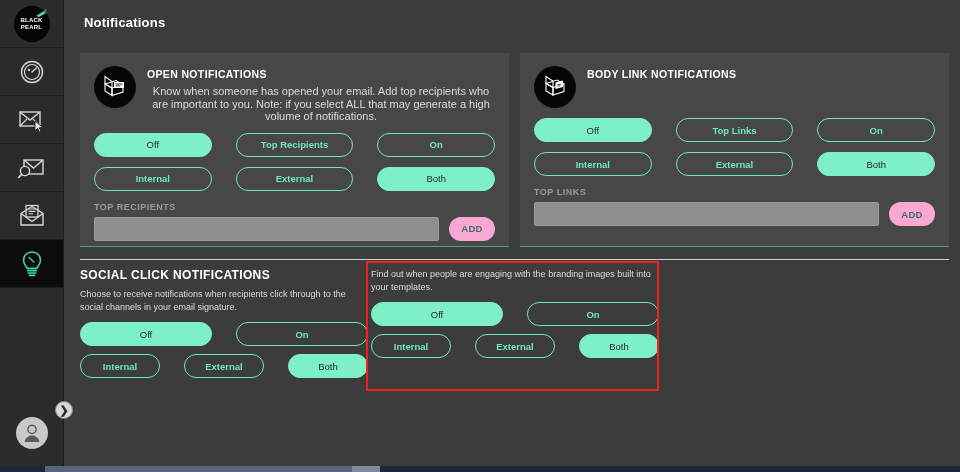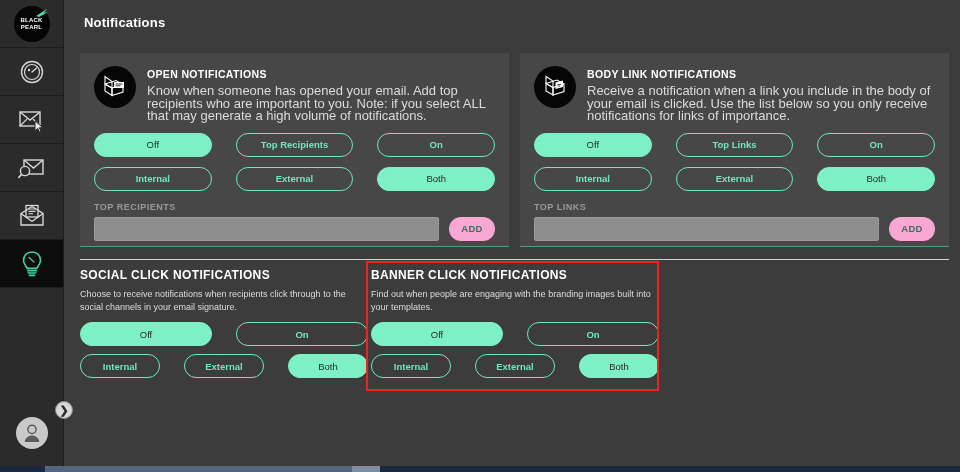--- a/index.html
+++ b/index.html
@@ -134,22 +134,23 @@
   .card-headtext { flex: 1 1 auto; padding-top: 3px; }
   .card-title {
     color: #ffffff;
     font-size: 10.5px;
     font-weight: bold;
     letter-spacing: .35px;
     margin-bottom: 5px;
   }
   .card-desc {
     color: #dcdcdc;
-    font-size: 13px;
+    font-size: 11px;
     line-height: 12.5px;
+    text-align: center;
   }
 
   .btn-row {
     display: flex;
     gap: 24px;
     margin-top: 10px;
   }
   .card .btn-row { margin-left: 0; }
 
   .pill {
@@ -392,21 +393,20 @@
             <path d="M5 10.5 L5 3.5 L12 8 L12 14.5 Z" fill="none" stroke="#ffffff" stroke-width="1.1"></path>
             <path d="M5 10.5 L12 14.5 L12 22 L5 18 Z" fill="none" stroke="#ffffff" stroke-width="1.1"></path>
             <path d="M12 14.5 L23 11 L23 18.5 L12 22 Z" fill="none" stroke="#ffffff" stroke-width="1.1"></path>
             <path d="M5 10.5 L16 7 L23 11" fill="none" stroke="#ffffff" stroke-width="1.1"></path>
             <path d="M14.5 9.5 L22 7.5 L22 14 L14.5 16 Z" fill="#ffffff"></path>
             <path d="M16.5 11.5 H20 M16.5 13 H19" stroke="#222" stroke-width="0.8"></path>
           </svg>
         </div>
         <div class="card-headtext">
           <div class="card-title">BODY LINK NOTIFICATIONS</div>
-          <div class="card-desc">Receive a notification when a link you include in the body of your email is clicked. Use the list below so you only receive notifications for links of importance.</div>
         </div>
       </div>
 
       <div class="btn-row">
         <div class="pill selected">Off</div>
         <div class="pill">Top Links</div>
         <div class="pill">On</div>
       </div>
 
       <div class="btn-row">
@@ -432,21 +432,20 @@
         <div class="pill">On</div>
       </div>
       <div class="btn-row">
         <div class="pill">Internal</div>
         <div class="pill">External</div>
         <div class="pill selected">Both</div>
       </div>
     </div>
 
     <div class="section banner">
-      <div class="section-title">BANNER CLICK NOTIFICATIONS</div>
       <div class="section-desc">Find out when people are engaging with the branding images built into your templates.</div>
       <div class="btn-row">
         <div class="pill selected">Off</div>
         <div class="pill">On</div>
       </div>
       <div class="btn-row">
         <div class="pill">Internal</div>
         <div class="pill">External</div>
         <div class="pill selected">Both</div>
       </div>

